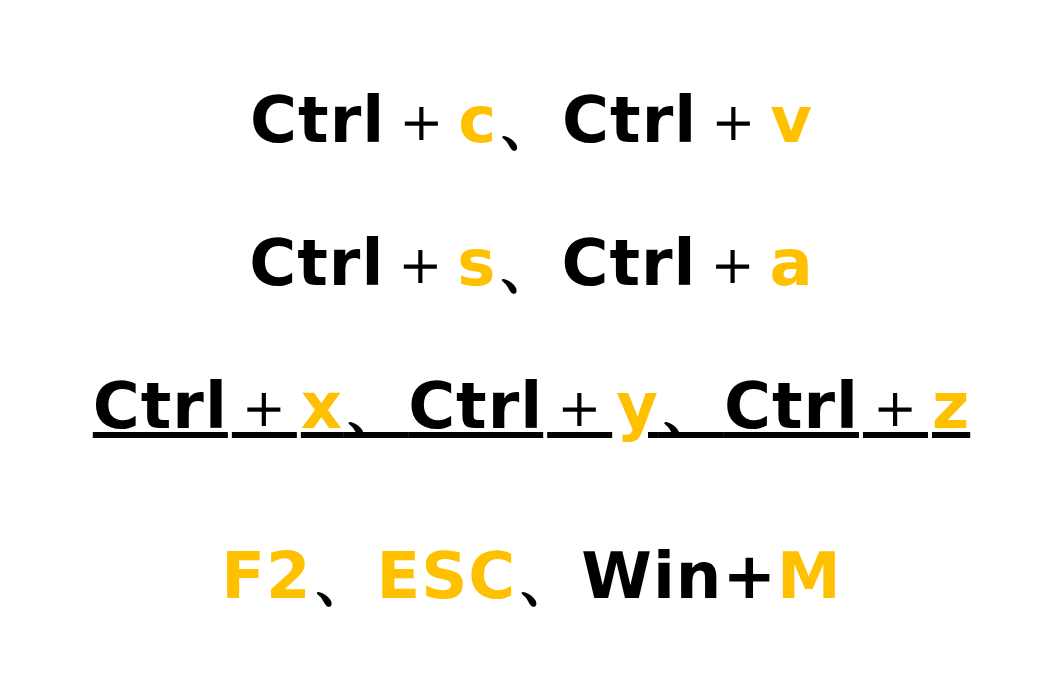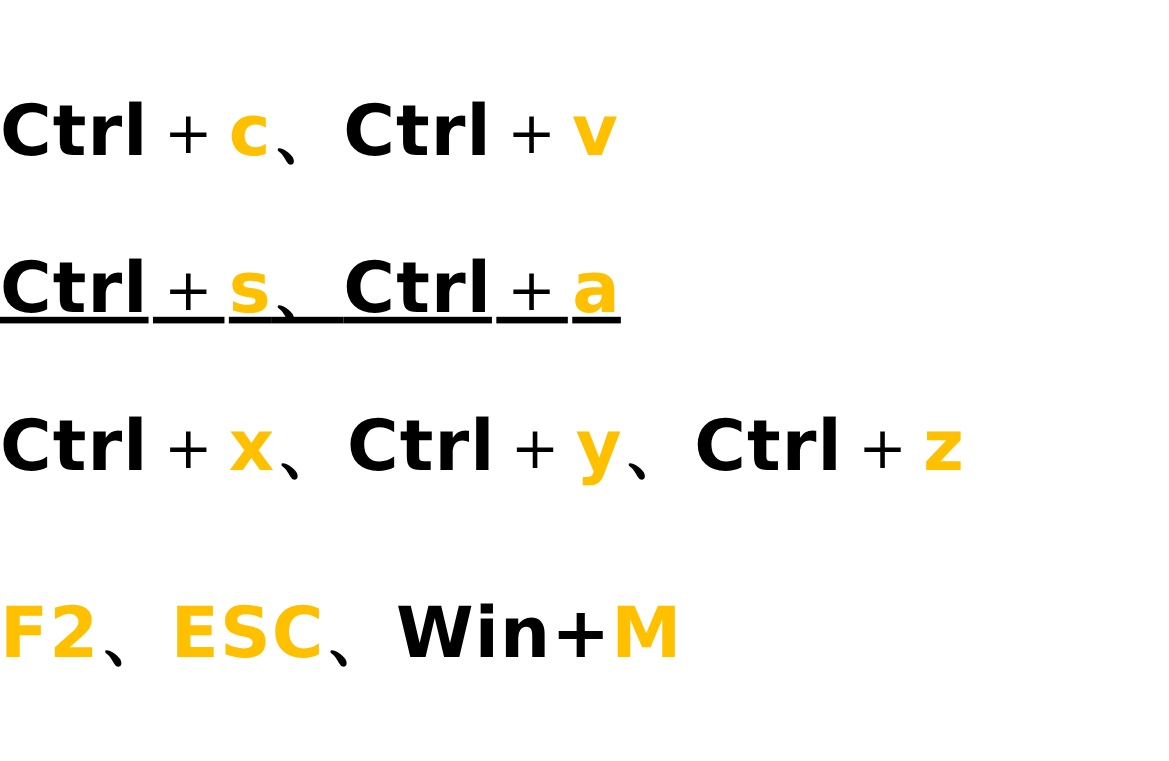--- a/index.html
+++ b/index.html
@@ -11,33 +11,33 @@
       width: 1063px;
       height: 692px;
       position: relative;
       overflow: hidden;
       font-family: "DejaVu Sans", "Liberation Sans", sans-serif;
     }
     .line {
       position: absolute;
       left: 0;
       width: 1063px;
-      text-align: left;
+      text-align: center;
       font-size: 64px;
       font-weight: bold;
       line-height: 80px;
       letter-spacing: 1px;
       white-space: nowrap;
     }
     .k { color: #000000; }
     .y { color: #FFC000; }
     .plus { font-weight: normal; padding: 0 4px; }
     #line1 { top: 80px; }
-    #line2 { top: 223px; text-decoration: underline; }
-    #line3 { top: 366px; }
+    #line2 { top: 223px; }
+    #line3 { top: 366px; text-decoration: underline; }
     #line4 { top: 536px; }
   </style>
 </head>
 <body>
 
 <div>
   <div class="line" id="line1">
     <span class="k">Ctrl</span><span class="k plus">＋</span><span class="y">c</span><span class="k">、</span><span class="k">Ctrl</span><span class="k plus">＋</span><span class="y">v</span>
   </div>
 

